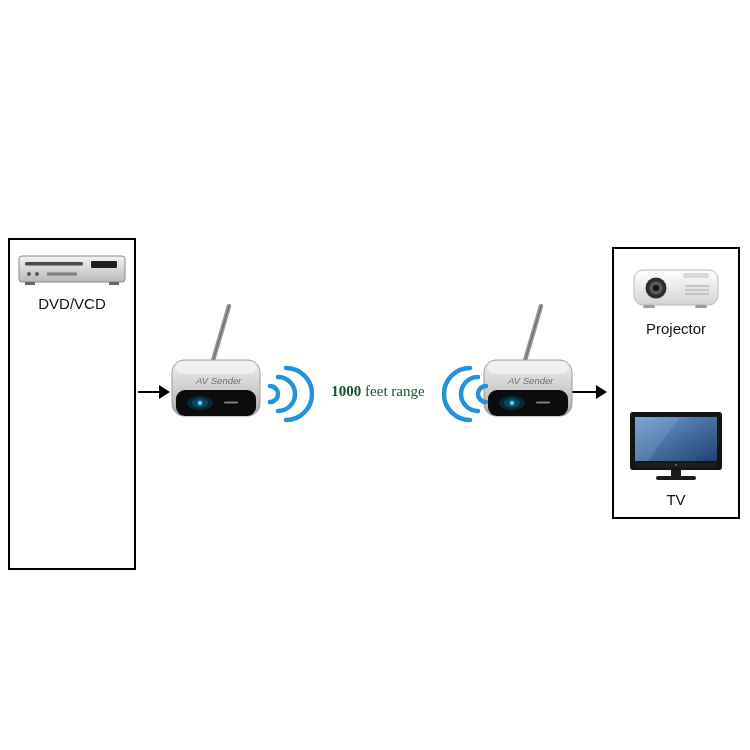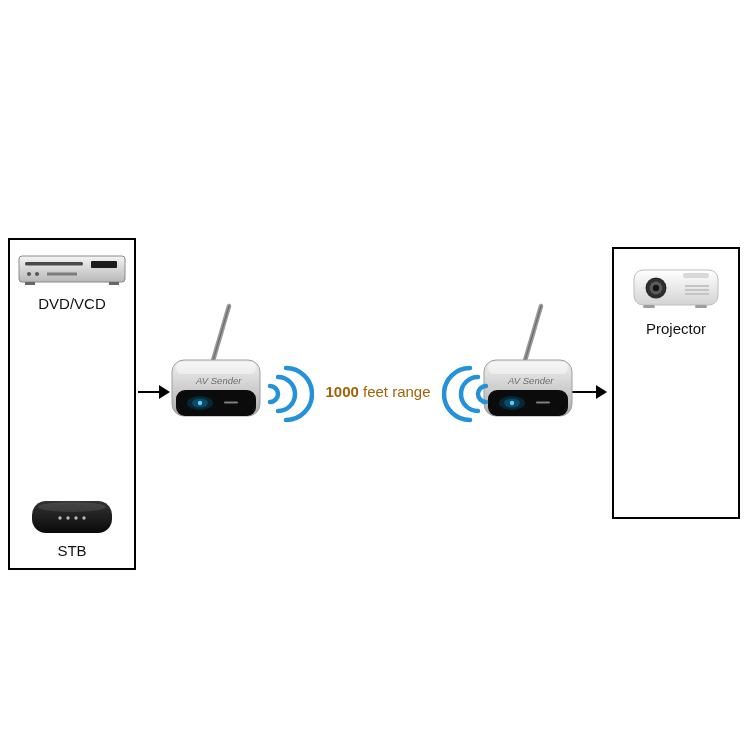--- a/index.html
+++ b/index.html
@@ -11,21 +11,21 @@
     position:absolute;border:2px solid #000;background:#fff;
     display:flex;flex-direction:column;align-items:center;
     justify-content:space-between;padding:12px 4px 10px 4px;box-sizing:border-box;margin-top:24px;
   }
   .box-left{left:8px;top:214px;width:128px;height:332px;}
   .box-right{left:612px;top:223px;width:128px;height:272px;}
   .device-cell{display:flex;flex-direction:column;align-items:center;gap:6px;}
   .device-label{font-size:15px;line-height:1;color:#111;}
   .range-label{
     position:absolute;left:308px;top:383px;width:140px;text-align:center;
-    font-size:15px;color:#a16207;white-space:nowrap;
+    font-size:15px;color:#14532d;white-space:nowrap;font-family:Liberation Serif, serif;
   }
   .range-label .num{font-weight:bold;}
   .arrow{position:absolute;height:16px;}
   .arrow .shaft{position:absolute;left:0;top:7px;height:2px;background:#000;}
   .arrow .head{
     position:absolute;top:1px;width:0;height:0;
     border-left:11px solid #000;border-top:7px solid transparent;border-bottom:7px solid transparent;
   }
   .abs{position:absolute;}
   svg{display:block;}
@@ -50,37 +50,20 @@
         <rect x="74" y="9" width="26" height="7" rx="1" fill="#1d1d1d"></rect>
         <circle cx="12" cy="22" r="2" fill="#555"></circle>
         <circle cx="20" cy="22" r="2" fill="#555"></circle>
         <rect x="30" y="20.5" width="30" height="3" fill="#7c7c7c"></rect>
         <rect x="8" y="30" width="10" height="3" fill="#666"></rect>
         <rect x="92" y="30" width="10" height="3" fill="#666"></rect>
       </svg>
       <div class="device-label">DVD/VCD</div>
     </div>
 
-    <div class="device-cell">
-      <svg width="88" height="40" viewBox="0 0 88 40">
-        <defs>
-          <linearGradient id="stbg" x1="0" y1="0" x2="0" y2="1">
-            <stop offset="0" stop-color="#333333"></stop>
-              <stop offset="1" stop-color="#0a0a0a"></stop>
-          </linearGradient>
-        </defs>
-        <rect x="4" y="4" width="80" height="32" rx="14" fill="url(#stbg)"></rect>
-        <ellipse cx="44" cy="10" rx="34" ry="5" fill="#ffffff" opacity="0.10"></ellipse>
-        <circle cx="32" cy="21" r="1.7" fill="#b9b9b9"></circle>
-        <circle cx="40" cy="21" r="1.7" fill="#b9b9b9"></circle>
-        <circle cx="48" cy="21" r="1.7" fill="#b9b9b9"></circle>
-        <circle cx="56" cy="21" r="1.7" fill="#b9b9b9"></circle>
-      </svg>
-      <div class="device-label">STB</div>
-    </div>
 
 
 
   </div>
 
   <div class="group-box box-right">
 
     <div class="device-cell">
       <svg width="94" height="54" viewBox="0 0 94 54">
         <defs>
@@ -96,20 +79,38 @@
         <circle cx="27" cy="27" r="3.2" fill="#141414"></circle>
         <rect x="56" y="24" width="24" height="2" fill="#c4c4c4"></rect>
         <rect x="56" y="28" width="24" height="2" fill="#c4c4c4"></rect>
         <rect x="56" y="32" width="24" height="2" fill="#c4c4c4"></rect>
         <rect x="14" y="44" width="12" height="3" rx="1.5" fill="#9d9d9d"></rect>
         <rect x="66" y="44" width="12" height="3" rx="1.5" fill="#9d9d9d"></rect>
       </svg>
       <div class="device-label">Projector</div>
     </div>
 
+    <div class="device-cell">
+      <svg width="96" height="76" viewBox="0 0 96 76">
+        <defs>
+          <linearGradient id="tvg" x1="0" y1="0" x2="1" y2="1">
+            <stop offset="0" stop-color="#6f9ed2"></stop>
+              <stop offset="1" stop-color="#1f4272"></stop>
+          </linearGradient>
+        </defs>
+        <rect x="2" y="2" width="92" height="58" rx="3" fill="#141414"></rect>
+        <rect x="7" y="7" width="82" height="44" fill="url(#tvg)"></rect>
+        <polygon points="7,7 52,7 20,51 7,51" fill="#ffffff" opacity="0.10"></polygon>
+        <rect x="7" y="53" width="82" height="4" fill="#1e1e1e"></rect>
+        <circle cx="48" cy="55" r="1" fill="#6d6d6d"></circle>
+        <rect x="43" y="60" width="10" height="6" fill="#1a1a1a"></rect>
+        <rect x="28" y="66" width="40" height="4" rx="2" fill="#1a1a1a"></rect>
+      </svg>
+      <div class="device-label">TV</div>
+    </div>
 
 
   </div>
 
   <div class="arrow abs" style="left:138px;top:384px;width:34px;">
     <div class="shaft" style="width:23px;"></div>
     <div class="head" style="left:21px;"></div>
   </div>
 
   <div class="arrow abs" style="left:572px;top:384px;width:38px;">

